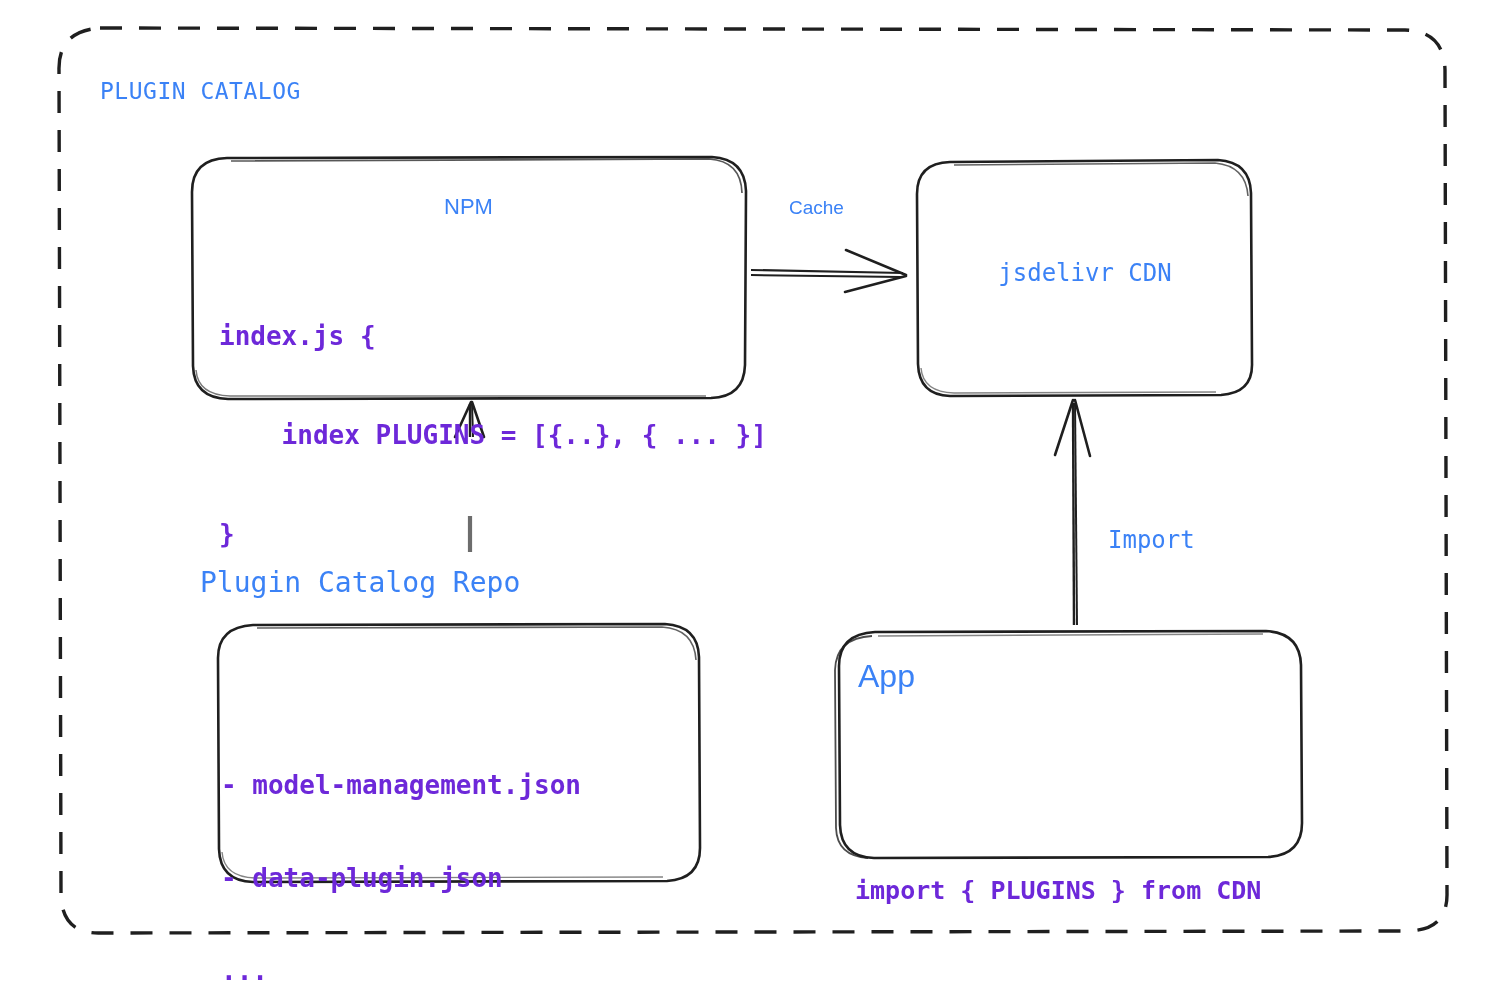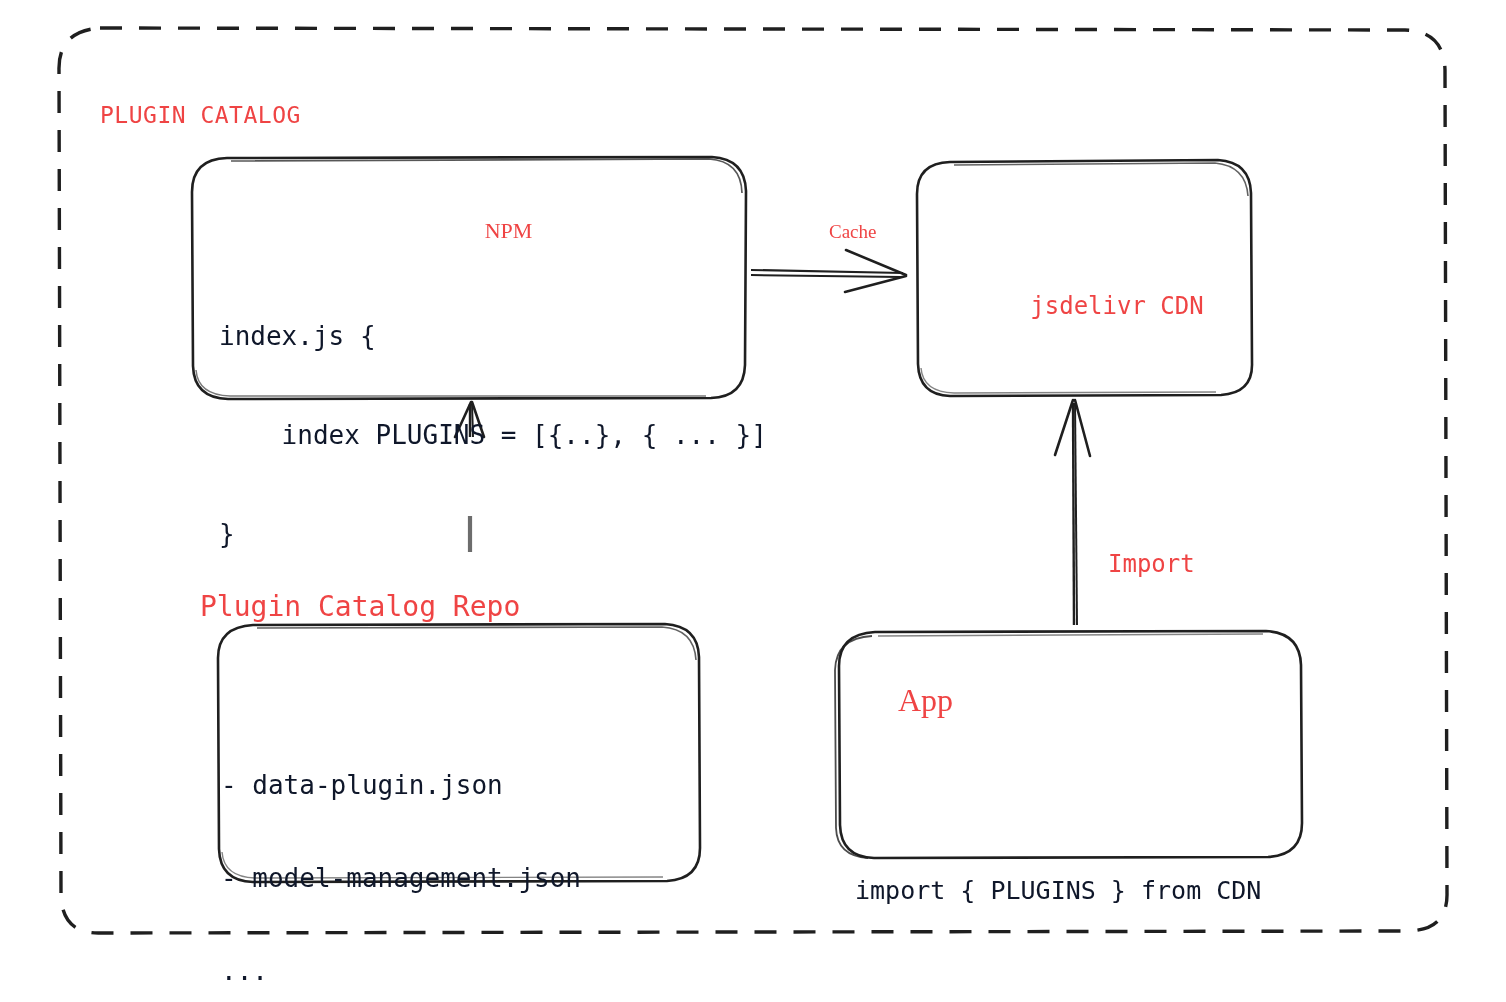--- a/index.html
+++ b/index.html
@@ -17,37 +17,36 @@
   }
   #sketch {
     position: absolute;
     left: 0;
     top: 0;
     width: 1506px;
     height: 1002px;
   }
   .lbl {
     position: absolute;
-    color: #ef4444;
+    color: #3b82f6;
     white-space: pre;
     line-height: 1.0;
-    margin-top: 24px;
   }
   .mono {
     font-family: "DejaVu Sans Mono", monospace;
   }
   .sans {
-    font-family: Liberation Serif, serif;
-    padding-left: 40px;
+    font-family: Liberation Sans, sans-serif;
   }
   .codeblock {
     position: absolute;
     font-family: "DejaVu Sans Mono", monospace;
-    color: #0f172a;
+    color: #6d28d9;
     white-space: pre;
+    font-weight: bold;
   }
   .codeblock .line {
     display: block;
     white-space: pre;
   }
 
   
   #container-title {
     left: 100px;  top: 80px;
     font-size: 23px;
@@ -58,25 +57,24 @@
     width: 553px;
     text-align: center;
     font-size: 22px;
   }
   #npm-code {
     left: 219px; top: 254px;
     font-size: 26px;
     line-height: 33px;
   }
   #cdn-title {
-    left: 920px; top: 270px;
+    left: 920px; top: 261px;
     width: 330px;
     text-align: center;
     font-size: 24px;
-    padding-left: 32px;
   }
   #cache-label {
     left: 789px; top: 198px;
     font-size: 19px;
   }
   #webpack-label {
     left: 330px; top: 448px;
     width: 280px;
     text-align: center;
     font-size: 23px;
@@ -176,22 +174,22 @@
   <div class="lbl mono" id="cdn-title">jsdelivr CDN</div>
 
   <div class="lbl sans" id="cache-label">Cache</div>
 
   <div class="lbl mono" id="webpack-label">
   </div>
 
   <div class="lbl mono" id="repo-title">Plugin Catalog Repo</div>
 
   <div class="codeblock" id="repo-code">
+    <span class="line">- model-management.json</span>
     <span class="line">- data-plugin.json</span>
-    <span class="line">- model-management.json</span>
     <span class="line">...</span>
   </div>
 
   <div class="lbl sans" id="app-title">App</div>
 
   <div class="codeblock" id="app-code">
     <span class="line">import { PLUGINS } from CDN</span>
     
   </div>
 

